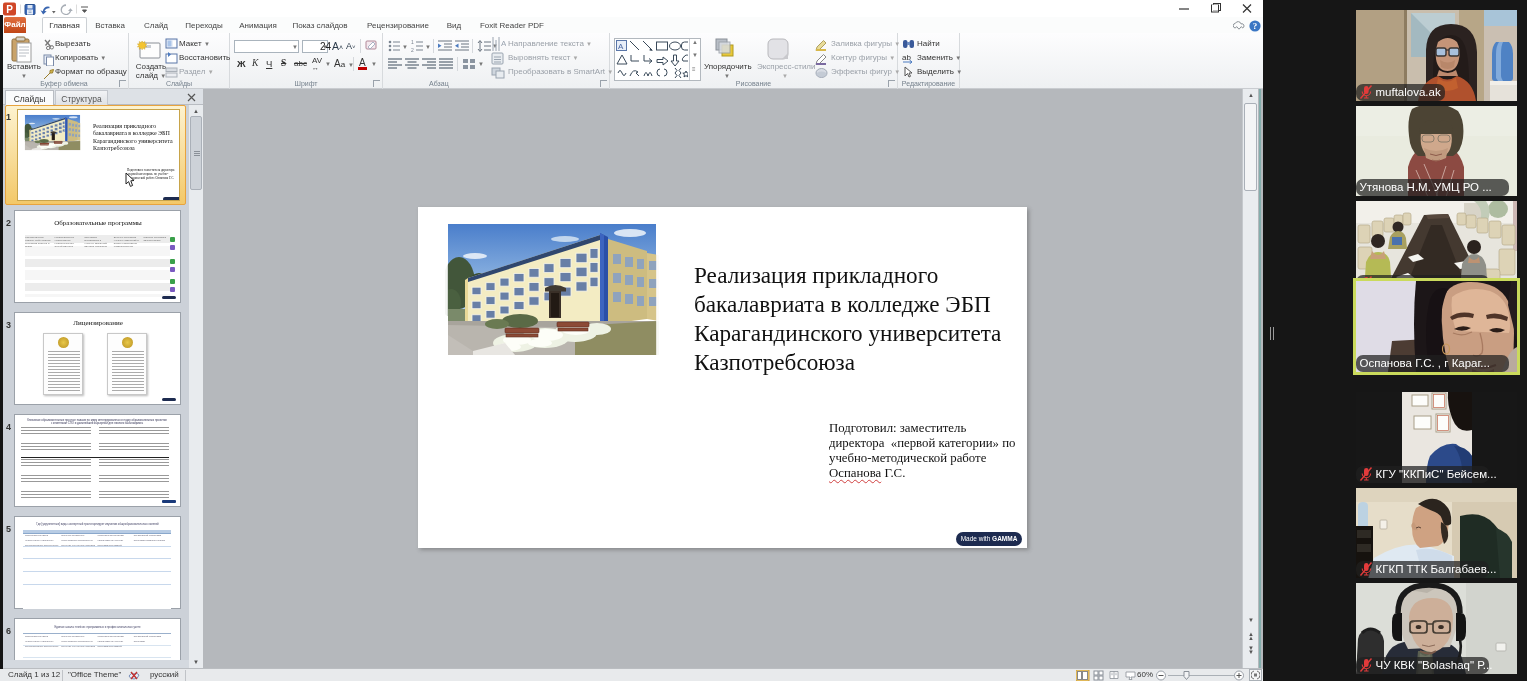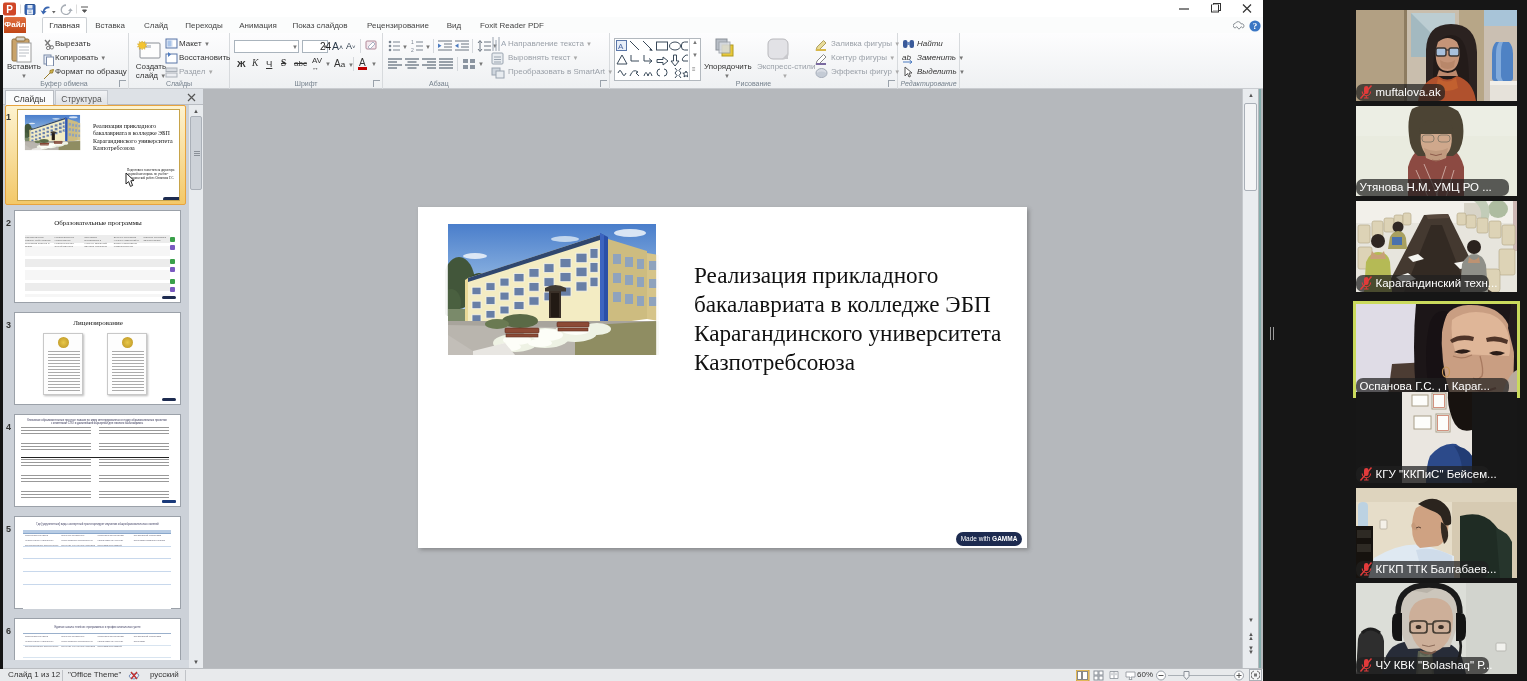--- a/index.html
+++ b/index.html
@@ -479,21 +479,21 @@
       <div class="ritem gray" style="left:221px;top:20px;">Контур фигуры <span class="dd" style="color:#aaa">▼</span></div>
       <svg style="position:absolute;left:205px;top:34px" width="13" height="12" viewBox="0 0 13 12">
           <ellipse cx="6.5" cy="6" rx="5.5" ry="4.5" fill="#d8dce4" stroke="#a0a8b4"></ellipse>
           <ellipse cx="6.5" cy="7.5" rx="5.5" ry="3" fill="#b8c0cc" opacity=".6"></ellipse>
         </svg>
       <div class="ritem gray" style="left:221px;top:34px;">Эффекты фигур <span class="dd" style="color:#aaa">▼</span></div>
       <div class="glabel2">Рисование</div>
       <div class="launch"></div>
     </div>
 
-    <div class="rgroup" style="left:898px;width:62px;border-right:1px solid #d7dadd;font-style:italic;">
+    <div class="rgroup" style="left:898px;width:62px;border-right:1px solid #d7dadd;">
       <svg style="position:absolute;left:4px;top:5px" width="13" height="12" viewBox="0 0 13 12">
           <g fill="#3a5a9a">
             <rect x="1" y="2" width="4.5" height="8" rx="2"></rect>
             <rect x="7.5" y="2" width="4.5" height="8" rx="2"></rect>
           </g>
           <rect x="5" y="4" width="3" height="3" fill="#6a8ac0"></rect>
         </svg>
       <div class="ritem" style="left:19px;top:6px;">Найти</div>
       <svg style="position:absolute;left:4px;top:19px" width="13" height="12" viewBox="0 0 13 12">
           <text x="0" y="8" font-size="8" fill="#333" font-family="Liberation Sans">ab</text>
@@ -585,20 +585,21 @@
         </div>
       <div class="dd" style="position:absolute;left:4px;bottom:3px;color:#555;">▼</div>
     </div>
   </div>
   <div id="mainarea">
     <div id="slide">
       <svg style="position:absolute;left:27px;top:14px" width="214" height="137" viewBox="0 0 214 137">
           <use href="#bldg"></use>
         </svg>
       <div id="slidetitle">Реализация прикладного бакалавриата в колледже ЭБП Карагандинского университета Казпотребсоюза</div>
+      <div id="slidesub">Подготовил: заместитель<br>директора&nbsp; «первой категории» по<br>учебно-методической работе<br><span style="text-decoration:underline wavy #d04040 1px;text-underline-offset:2px;">Оспанова</span> Г.С.</div>
       <div id="gamma">Made with <b>GAMMA</b></div>
     </div>
     <div style="position:absolute;left:1056px;top:0;width:2px;height:579px;background:#6fa8a4;opacity:.7;"></div>
     <div id="mscroll">
       <div class="dd" style="position:absolute;left:5px;top:3px;color:#555;">▲</div>
       <div style="position:absolute;left:1px;top:14px;width:13px;height:88px;background:#f4f5f6;border:1px solid #aab0b8;border-radius:2px;"></div>
       <div class="dd" style="position:absolute;left:5px;top:528px;color:#555;">▼</div>
       <div class="dd" style="position:absolute;left:5px;top:543px;color:#555;line-height:4px;">▲<br>▲</div>
       <div class="dd" style="position:absolute;left:5px;top:557px;color:#555;line-height:4px;">▼<br>▼</div>
     </div>
@@ -752,21 +753,21 @@
       <circle cx="118" cy="46" r="7" fill="#2a221e"></circle>
       <path d="M104 91 l2 -28 q5 -10 12 -10 q9 0 12 11 l2 27z" fill="#8f9089"></path>
       <path d="M113 56 q5 6 10 0 l1 6 -12 0z" fill="#bd9272"></path>
     </svg>
     <div class="zlabel miclbl" style="width:133px;">Карагандинский техн...</div>
     <svg class="mic" viewBox="0 0 14 14">
         <use href="#micoff"></use>
       </svg>
   </div>
 
-  <div class="ztile" style="top:304px;outline:3px solid #cada5c;outline-offset:0px;">
+  <div class="ztile" style="top:281px;outline:3px solid #cada5c;outline-offset:0px;">
     <svg width="161" height="91" viewBox="0 0 161 91">
       <rect width="161" height="91" fill="#dad7e1"></rect>
       <rect x="0" y="0" width="90" height="91" fill="#dfdce6"></rect>
       <path d="M36 60 l36 -2 4 33 -44 0z" fill="#4c3c33"></path>
 
       <path d="M60 0 L161 0 L161 91 L60 91 Q56 40 60 0z" fill="#1c1618"></path>
 
       <path d="M86 22 Q90 2 112 1 Q142 0 152 20 Q158 32 158 52 L157 91 L94 91 Q84 58 86 22z" fill="#c99e82"></path>
       <path d="M96 16 Q112 4 134 10 Q150 16 153 34 Q155 46 153 52 L100 50 Q94 32 96 16z" fill="#dfb698"></path>
 

